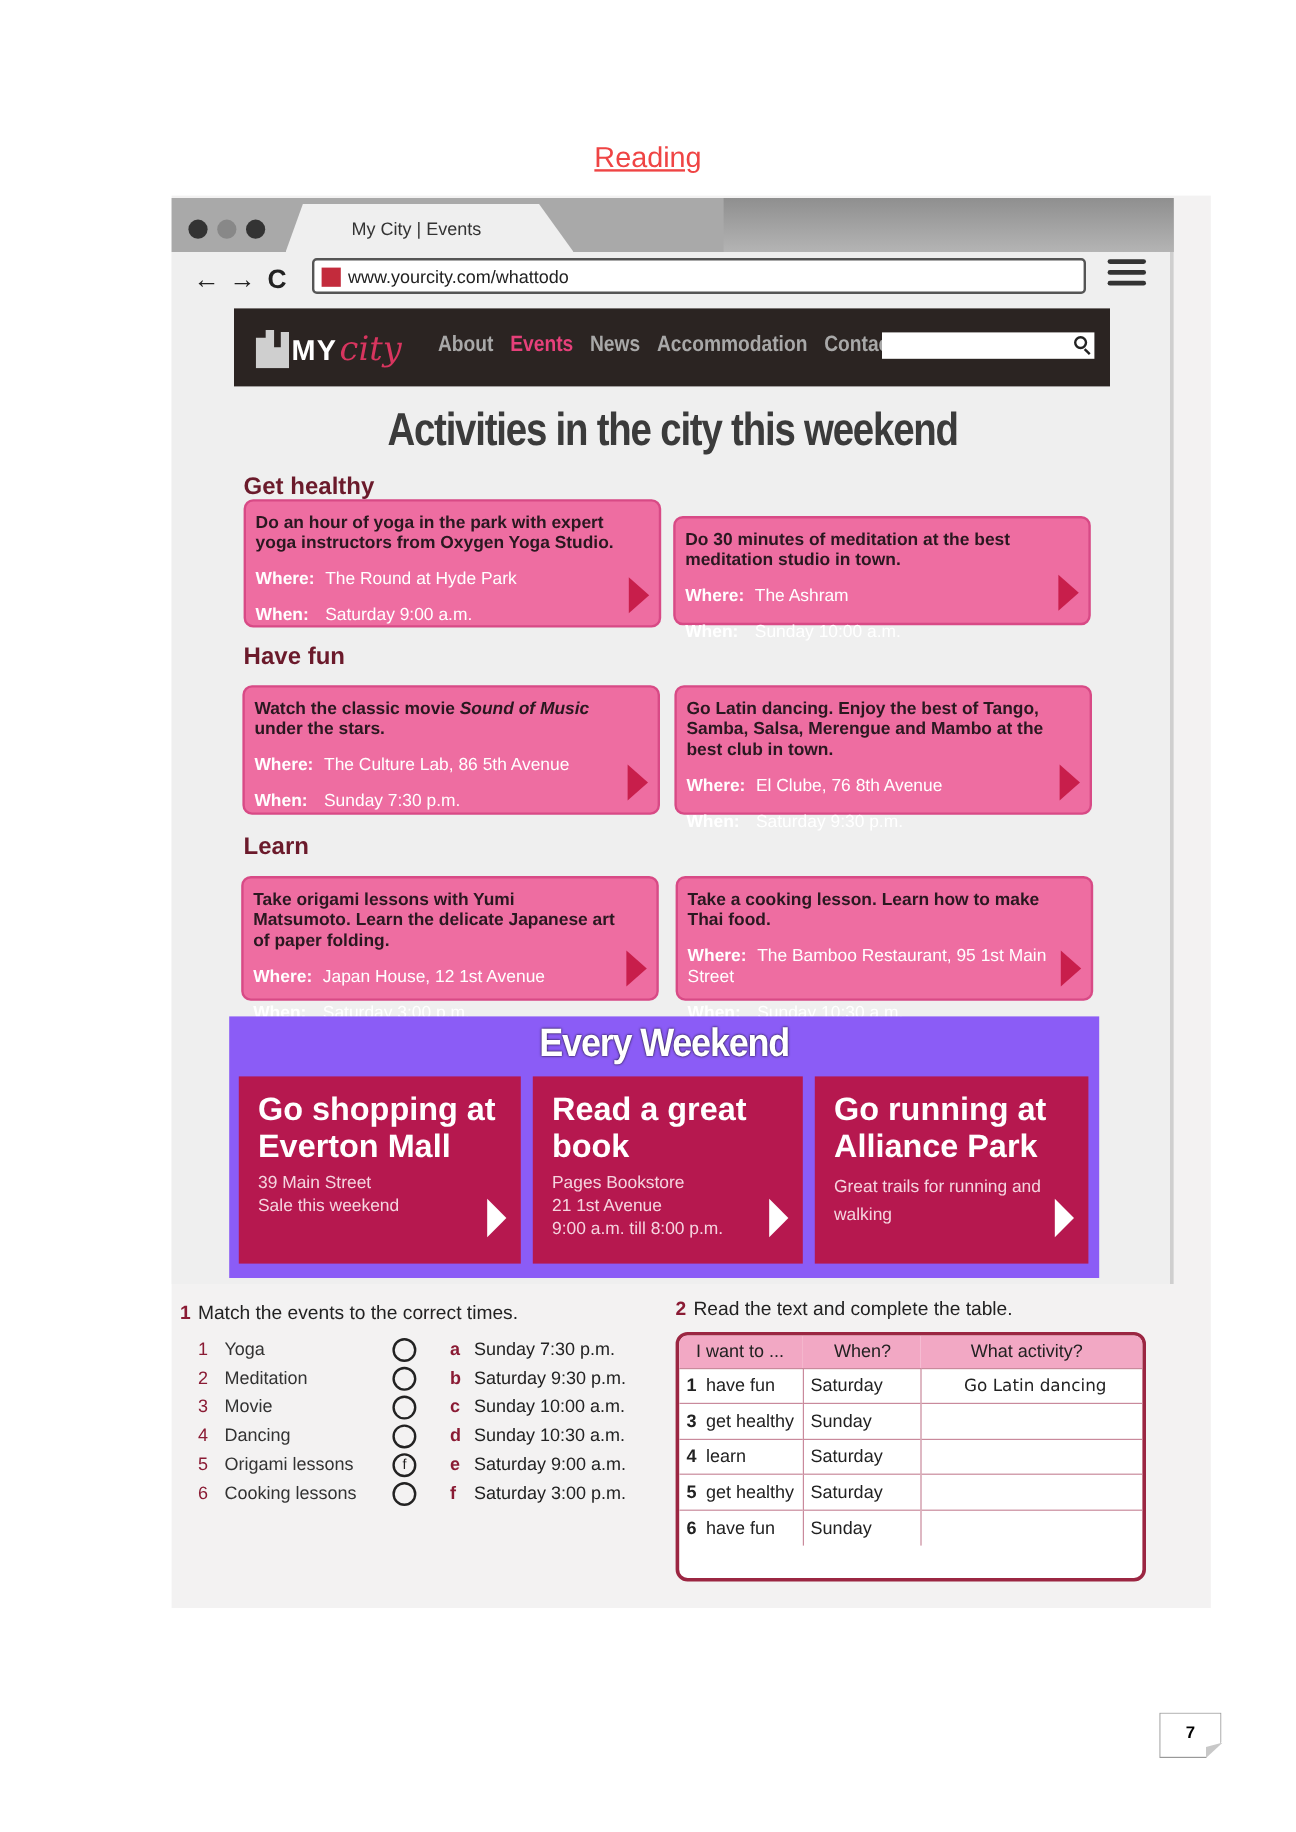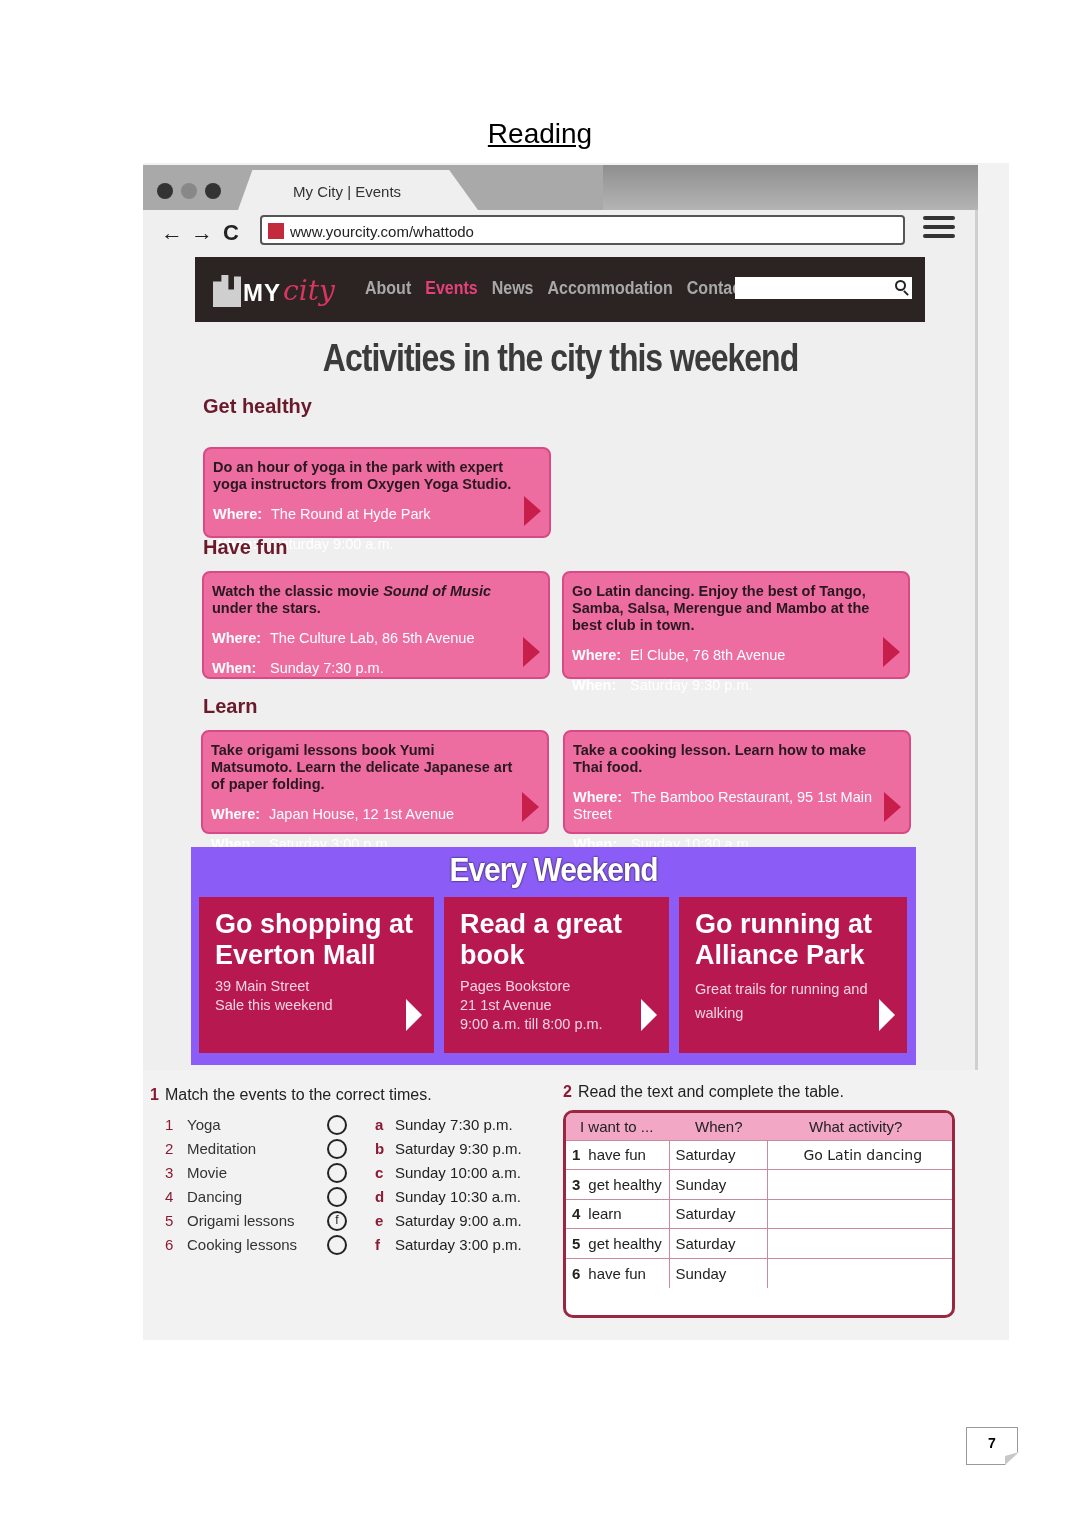--- a/index.html
+++ b/index.html
@@ -1,17 +1,17 @@
 <!DOCTYPE html>
 <html><head>
 <meta charset="utf-8">
 <style>
   * { box-sizing: border-box; margin: 0; padding: 0; }
   body { width: 1080px; height: 1527px; background: #ffffff; font-family: "Liberation Sans", sans-serif; position: relative; overflow: hidden; }
-  .page-heading { position: absolute; top: 118px; left: 0; width: 1080px; text-align: center; font-size: 28px; text-decoration: underline; color: #000000; font-family: "Liberation Sans", sans-serif; }
+  .page-heading { position: absolute; top: 118px; left: 0; width: 1080px; text-align: center; font-size: 24px; text-decoration: underline; color: #ef4444; font-family: "Liberation Sans", sans-serif; }
 
   .scan { position: absolute; left: 143px; top: 163px; width: 866px; height: 1177px; background: #f3f2f2; }
 
   
   .browser { position: absolute; left: 143px; top: 165px; width: 835px; height: 905px; background: #efefef; border-right: 3px solid #cfcfcf; }
   .tabbar { position: absolute; left: 0; top: 0; width: 835px; height: 45px; background: #a9a9a9; }
   .tabbar-dark { position: absolute; left: 460px; top: 0; width: 375px; height: 45px; background: linear-gradient(#8f8f8f,#b4b4b4); }
   .tab { position: absolute; left: 95px; top: 5px; width: 240px; height: 40px; background: #efefef; clip-path: polygon(6% 0, 88% 0, 100% 100%, 0 100%); }
   .tab-title { position: absolute; left: 150px; top: 18px; font-size: 15px; color: #333; }
   .dots { position: absolute; left: 14px; top: 18px; display: flex; gap: 8px; }
@@ -126,44 +126,50 @@
       <a>Contact</a>
     </nav>
     <div class="search-box">
       <div class="search-icon"></div>
     </div>
   </div>
 
   <div class="main-title">Activities in the city this weekend</div>
 
   <div class="section-label" style="top:230px">Get healthy</div>
-  <div class="card" style="left:60px;top:282px;height:91px">
+  <div class="card" style="left:60px;top:251px;height:107px">
     <div class="desc">Do an hour of yoga in the park with expert yoga instructors from Oxygen Yoga Studio.</div>
     <div class="row"><b>Where:</b><span>The Round at Hyde Park</span></div>
     <div class="row"><b>When:</b><span>Saturday 9:00 a.m.</span></div>
+    <div class="arrow"></div>
+  </div>
+  <div class="card" style="left:418px;top:265px;height:91px">
+    <div class="desc">Do 30 minutes of meditation at the best meditation studio in town.</div>
+    <div class="row"><b>Where:</b><span>The Ashram</span></div>
+    <div class="row"><b>When:</b><span>Sunday 10:00 a.m.</span></div>
     <div class="arrow"></div>
   </div>
 
   <div class="section-label" style="top:371px">Have fun</div>
   <div class="card" style="left:59px;top:406px;height:108px">
     <div class="desc" style="font-weight:bold"><span>Watch the classic movie </span><i>Sound of Music</i><span> under the stars.</span></div>
     <div class="row"><b>Where:</b><span>The Culture Lab, 86 5th Avenue</span></div>
     <div class="row"><b>When:</b><span>Sunday 7:30 p.m.</span></div>
     <div class="arrow"></div>
   </div>
   <div class="card" style="left:419px;top:406px;height:108px">
     <div class="desc">Go Latin dancing. Enjoy the best of Tango, Samba, Salsa, Merengue and Mambo at the best club in town.</div>
     <div class="row"><b>Where:</b><span>El Clube, 76 8th Avenue</span></div>
     <div class="row"><b>When:</b><span>Saturday 9:30 p.m.</span></div>
     <div class="arrow"></div>
   </div>
 
   <div class="section-label" style="top:530px">Learn</div>
   <div class="card" style="left:58px;top:565px;height:104px">
-    <div class="desc">Take origami lessons book Yumi Matsumoto. Learn the delicate Japanese art of paper folding.</div>
+    <div class="desc">Take origami lessons with Yumi Matsumoto. Learn the delicate Japanese art of paper folding.</div>
     <div class="row"><b>Where:</b><span>Japan House, 12 1st Avenue</span></div>
     <div class="row"><b>When:</b><span>Saturday 3:00 p.m.</span></div>
     <div class="arrow"></div>
   </div>
   <div class="card" style="left:420px;top:565px;height:104px">
     <div class="desc">Take a cooking lesson. Learn how to make Thai food.</div>
     <div class="row"><b>Where:</b><span>The Bamboo Restaurant, 95 1st Main Street</span></div>
     <div class="row"><b>When:</b><span>Sunday 10:30 a.m.</span></div>
     <div class="arrow"></div>
   </div>

